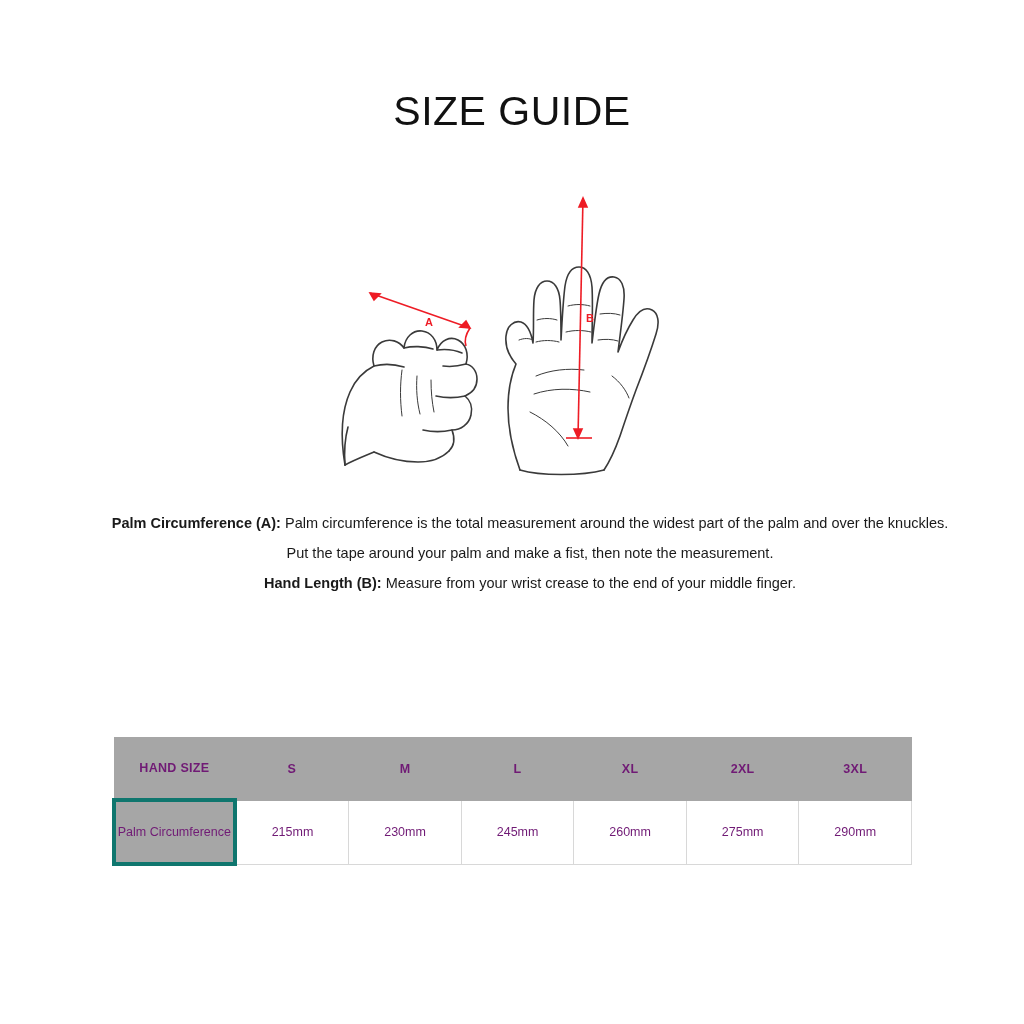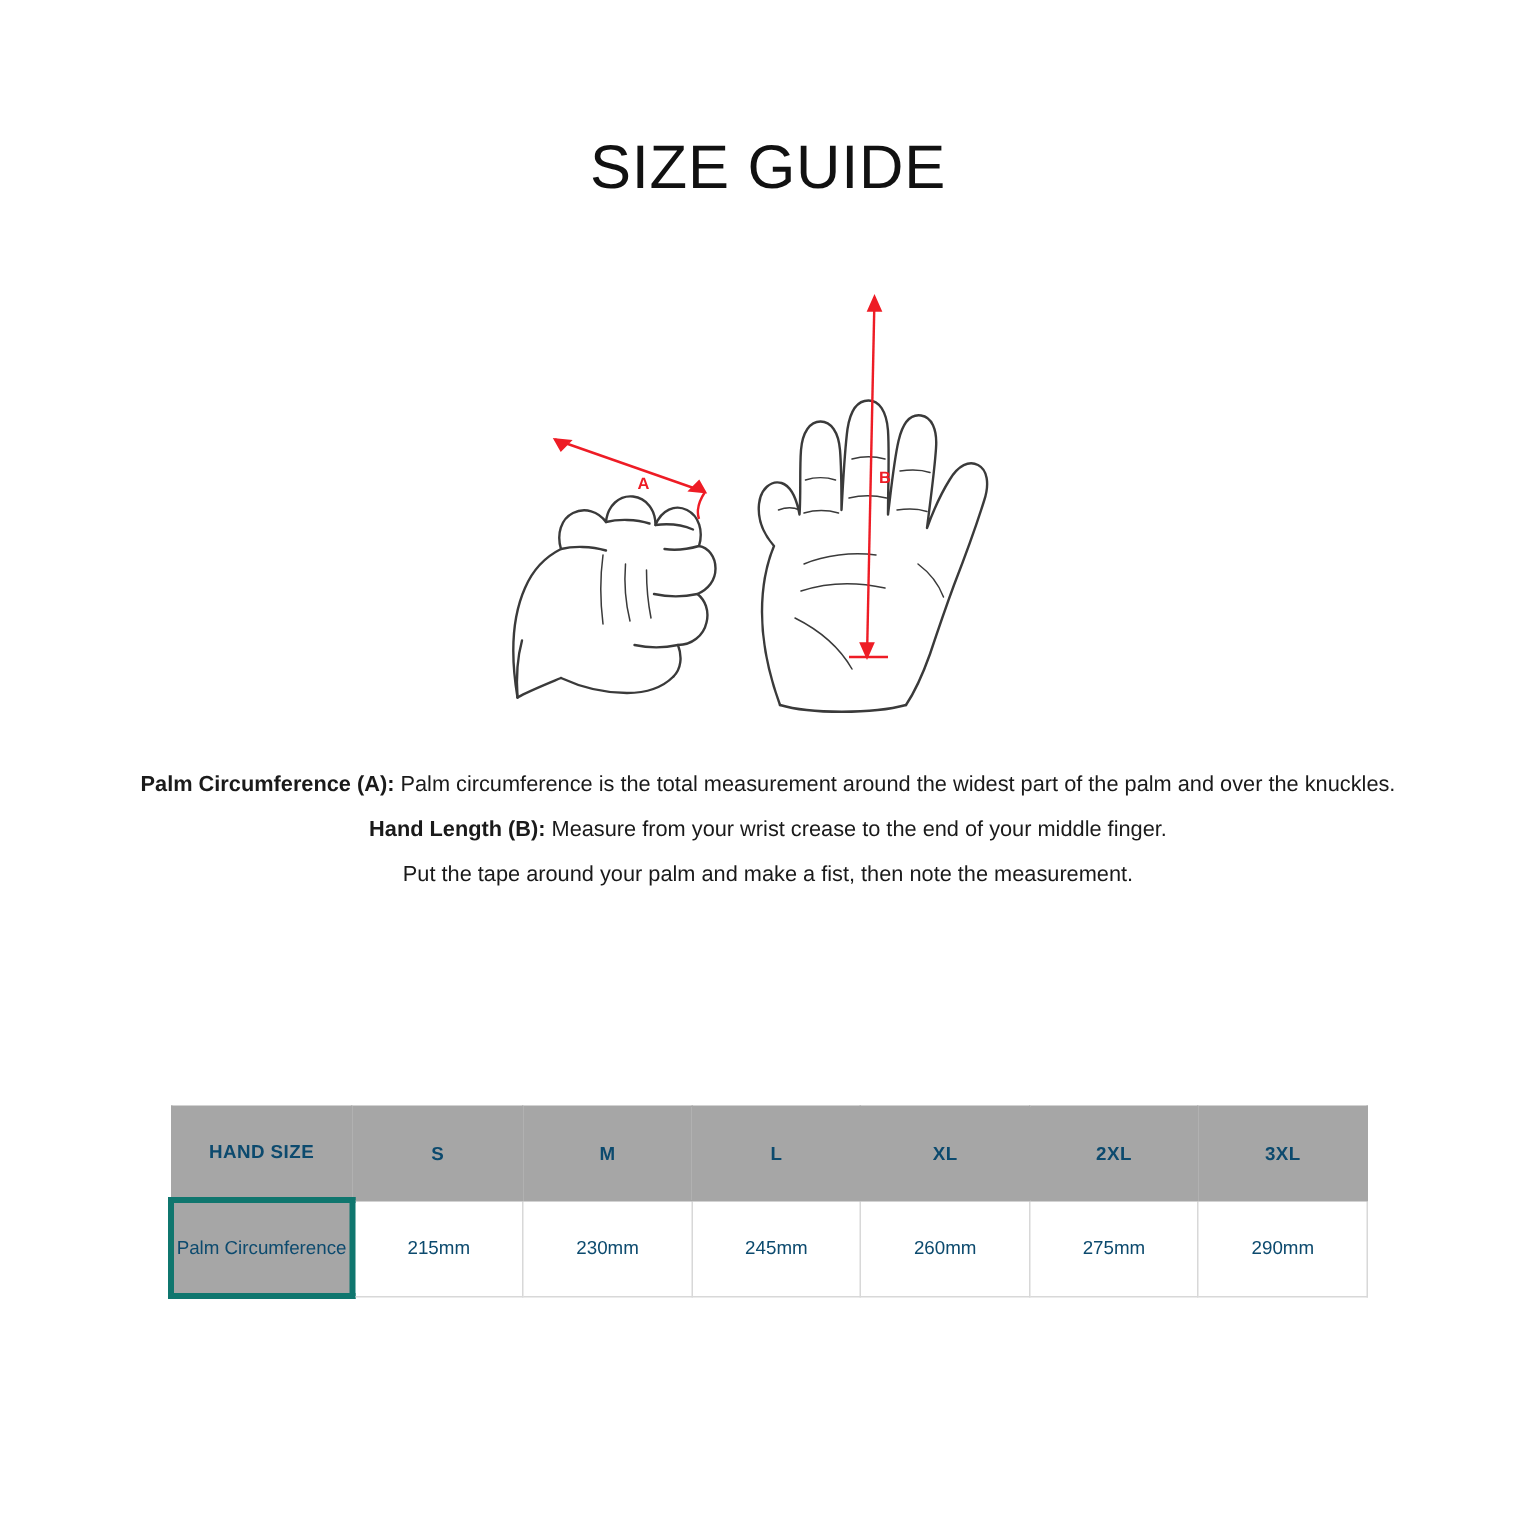--- a/index.html
+++ b/index.html
@@ -33,21 +33,21 @@
   .illustration {
     position: absolute;
     top: 180px;
     left: 0;
     width: 1024px;
     height: 300px;
   }
   .desc {
     position: absolute;
     top: 508px;
-    left: 50px;
+    left: 68px;
     width: 924px;
     text-align: center;
     font-size: 14.5px;
     line-height: 30px;
     color: #1a1a1a;
   }
   .desc b { font-weight: bold; }
   .desc-2 {
     position: absolute;
     top: 628px;
@@ -65,21 +65,21 @@
     width: 800px;
     border-collapse: collapse;
     font-size: 12.5px;
   }
   table.size-table th, table.size-table td {
     border: 1px solid #d8d8d8;
     text-align: center;
     height: 60px;
     padding: 0;
     font-weight: normal;
-    color: #0c4a6e;
+    color: #701a75;
   }
   table.size-table thead th {
     background: #a6a6a6;
     border: 1px solid #a6a6a6;
     font-weight: bold;
     font-size: 12.5px;
     letter-spacing: 0.3px;
   }
   table.size-table tbody th {
     background: #a6a6a6;
@@ -189,24 +189,24 @@
         <path d="M566 258 L592 258" fill="none"></path>
       </g>
       <text x="586" y="142" fill="#ee1c25" font-family="Liberation Sans, sans-serif" font-size="11" font-weight="bold">B</text>
     </svg>
   </div>
 
   <div class="desc">
     <div>
       <b>Palm Circumference (A):</b><span> Palm circumference is the total measurement around the widest part of the palm and over the knuckles.</span>
     </div>
+    <div>Put the tape around your palm and make a fist, then note the measurement.</div>
     <div>
       <b>Hand Length (B):</b><span> Measure from your wrist crease to the end of your middle finger.</span>
     </div>
-    <div>Put the tape around your palm and make a fist, then note the measurement.</div>
   </div>
 
 
   <table class="size-table">
     <thead>
       <tr>
         <th class="col-label">HAND SIZE</th>
         <th>S</th>
         <th>M</th>
         <th>L</th>

